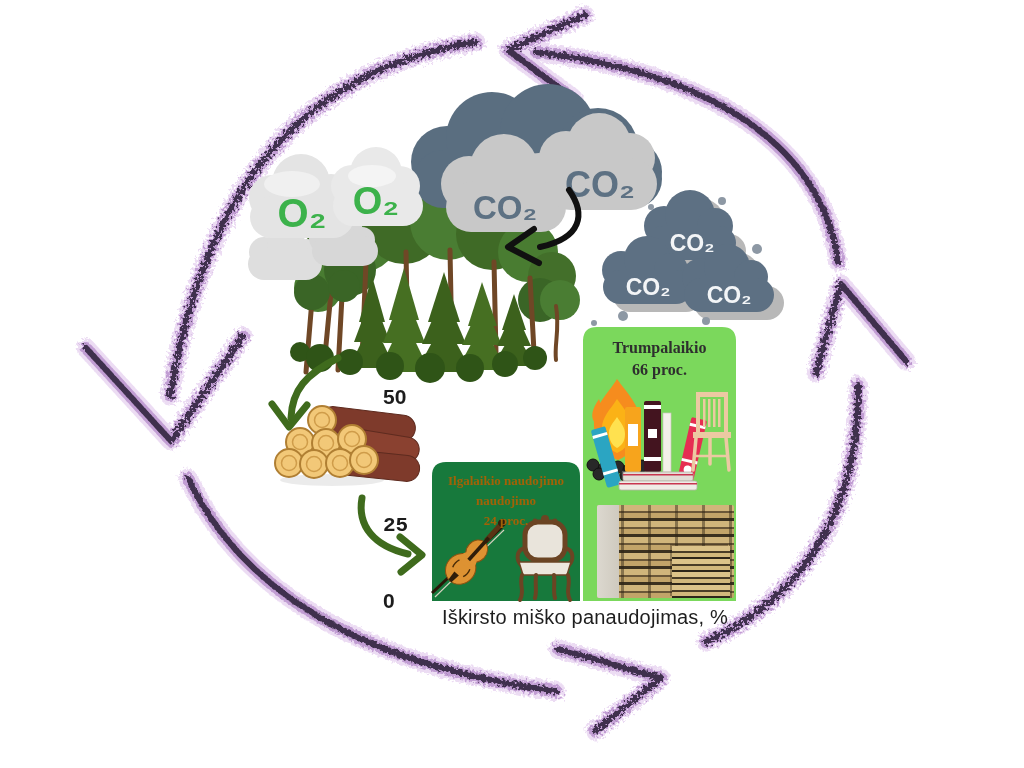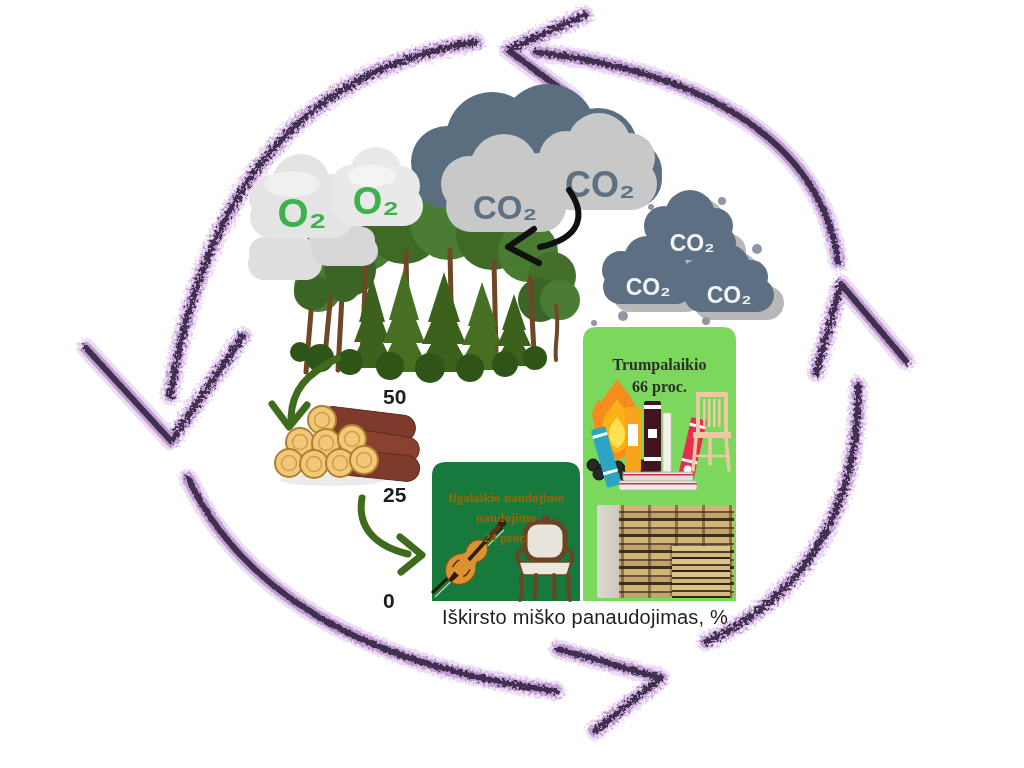--- a/index.html
+++ b/index.html
@@ -12,21 +12,21 @@
   
   .chalk-glow{fill:none;stroke:#dcbfe9;stroke-width:19;stroke-linecap:round;stroke-linejoin:round;opacity:.55;}
   .chalk-mid {fill:none;stroke:#b astroke;}
   .chalk-mid {fill:none;stroke:#b388c8;stroke-width:12;stroke-linecap:round;stroke-linejoin:round;opacity:.75;}
   .chalk-core{fill:none;stroke:#342641;stroke-width:6;stroke-linecap:round;stroke-linejoin:round;opacity:.92;}
 
   .ytick{position:absolute;width:42px;text-align:left;font-weight:bold;font-size:21px;color:#1c1c1c;}
   .xlabel{position:absolute;left:428px;top:606px;width:314px;text-align:center;
           font-weight:normal;font-size:20px;color:#1e1e1e;letter-spacing:.2px;}
 
-  .bar-text{position:absolute;text-align:center;font-family:"Liberation Serif",serif;font-weight:bold;margin-top:17px;}
+  .bar-text{position:absolute;text-align:center;font-family:"Liberation Serif",serif;font-weight:bold;}
   .bar-text .line{display:block;}
   .bar1-text{left:435px;top:471px;width:142px;color:#a16207;font-size:13px;line-height:20px;}
   .bar2-text{left:588px;top:337px;width:143px;color:#2e2e2e;font-size:16px;line-height:22px;}
 
   
   .pallets{
     position:absolute;left:597px;top:505px;width:137px;height:93px;border-radius:2px;
     background:
       repeating-linear-gradient(90deg, rgba(45,35,20,0) 0 24px, rgba(45,35,20,.45) 24px 27px),
       repeating-linear-gradient(180deg,#d0b57b 0 6px,#6a5738 6px 8px,#c2a469 8px 13px,#3b311f 13px 16px);
@@ -387,21 +387,21 @@
       <g stroke="#ecc9a2" stroke-width="3.5" stroke-linecap="round">
         <line x1="-16" y1="6" x2="-19" y2="38"></line>
           <line x1="14" y1="6" x2="17" y2="38"></line>
           <line x1="-2" y1="6" x2="-2" y2="32"></line>
         <line x1="-17" y1="24" x2="16" y2="24" stroke-width="2.5"></line>
       </g>
     </g>
   </svg>
 
   <div class="ytick" style="left:383px;top:385px;">50</div>
-  <div class="ytick" style="left:383px;top:483px;">25</div>
+  <div class="ytick" style="left:383px;top:514px;font-family:Liberation Mono, monospace;">25</div>
   <div class="ytick" style="left:383px;top:589px;">0</div>
 
   <div class="bar-text bar1-text">
     <span class="line">Ilgalaikio naudojimo</span>
     <span class="line">naudojimo</span>
     <span class="line">24 proc.</span>
   </div>
 
   <div class="bar-text bar2-text">
     <span class="line">Trumpalaikio</span>

